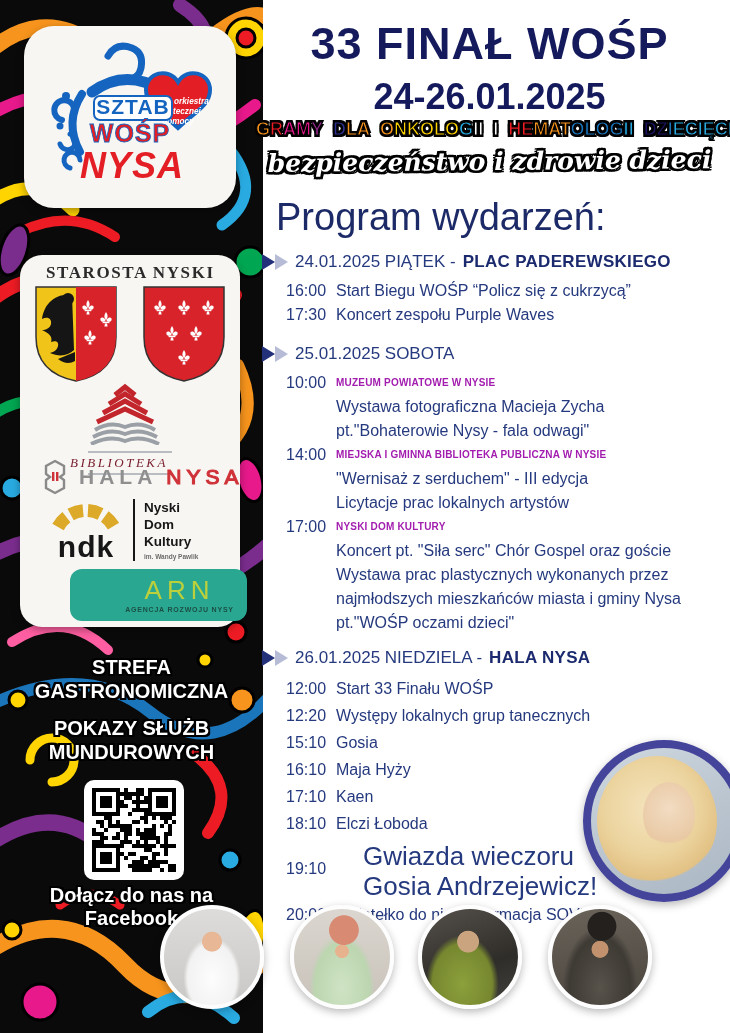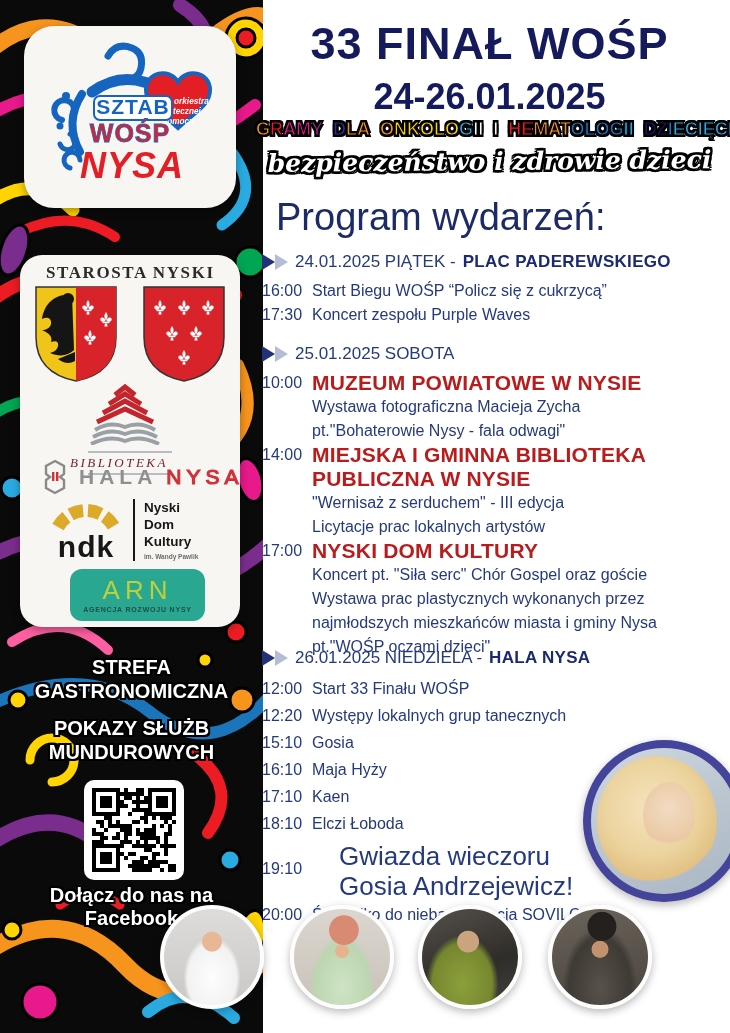--- a/index.html
+++ b/index.html
@@ -32,21 +32,21 @@
   .hala{position:absolute;left:20px;top:204px;display:flex;align-items:center;gap:9px;}
   .hala-word{font-size:21px;font-weight:bold;letter-spacing:5px;color:#8f8f8f;}
   .hala-word.red{color:#cf3339;font-weight:normal;-webkit-text-stroke:1.2px #cf3339;}
   .ndk{position:absolute;left:28px;top:244px;display:flex;align-items:center;}
   .ndk-left{width:76px;text-align:center;}
   .ndk-word{font-size:30px;font-weight:bold;color:#171717;line-height:.8;letter-spacing:1px;}
   .ndk-div{width:2px;height:62px;background:#171717;margin:0 9px;}
   .ndk-name{font-size:13.5px;font-weight:bold;color:#171717;line-height:1.25;}
   .ndk-sub{font-size:6.5px;color:#6b6b6b;font-weight:bold;margin-top:2px;}
   .arn{position:absolute;left:50px;top:314px;width:135px;height:52px;background:#2aa791;border-radius:12px;
-       display:flex;flex-direction:column;align-items:center;justify-content:center;}
+       display:flex;flex-direction:column;align-items:center;justify-content:center;padding-left:42px;}
   .arn-word{font-size:26px;color:#bcd03c;letter-spacing:5px;line-height:1;font-weight:normal;}
   .arn-sub{font-size:7px;color:#1c4f45;font-weight:bold;letter-spacing:.8px;margin-top:3px;}
 
   .outline-w{color:#fff;font-weight:bold;text-align:center;
     text-shadow:2px 2px 0 #000,-2px 2px 0 #000,2px -2px 0 #000,-2px -2px 0 #000,0 2px 0 #000,2px 0 0 #000,0 -2px 0 #000,-2px 0 0 #000;}
   .strefa{position:absolute;left:0;top:655px;width:263px;font-size:20px;line-height:1.2;}
   .pokazy{position:absolute;left:0;top:716px;width:263px;font-size:20px;line-height:1.2;}
   .qr{position:absolute;left:84px;top:780px;width:100px;height:100px;background:#fff;border-radius:10px;
       display:flex;align-items:center;justify-content:center;}
   .fb{position:absolute;left:28px;top:884px;width:207px;font-size:20px;line-height:1.15;}
@@ -66,23 +66,23 @@
           text-shadow:2.4px 2.4px 0 #000,-2.4px 2.4px 0 #000,2.4px -2.4px 0 #000,-2.4px -2.4px 0 #000,0 2.6px 0 #000,2.6px 0 0 #000,0 -2.6px 0 #000,-2.6px 0 0 #000;}
   .program{position:absolute;top:196px;left:20px;font-size:38px;color:#1d2a68;}
 
   .sec{position:absolute;left:6px;width:456px;color:#25397e;}
   .sec-h{display:flex;align-items:center;gap:7px;font-size:17px;margin-bottom:7px;}
   .venue{font-weight:bold;color:#1b2a6e;letter-spacing:.3px;}
   .tri{width:0;height:0;border-top:8px solid transparent;border-bottom:8px solid transparent;border-left:13px solid #23307a;}
   .tri.ghost{border-left-color:#b6bcd6;margin-left:-7px;}
   .r{display:flex;font-size:16px;line-height:24px;}
   .sec3 .r{line-height:27px;}
-  .t{width:50px;flex:none;}
+  .t{width:50px;flex:none;margin-left:24px;}
   .x{flex:1;}
-  .r.bold .x{font-weight:bold;color:#b91c1c;font-size:21px;letter-spacing:.2px;}
+  .r.bold .x{font-weight:bold;color:#a21caf;font-size:10px;letter-spacing:.2px;}
   .r.big{margin-top:4px;gap:27px;}
   .r.big .t{margin-top:14px;}
   .r.big .x{font-size:26px;line-height:30px;}
 
   
   .pcircle{position:absolute;border-radius:50%;overflow:hidden;box-shadow:0 3px 8px rgba(0,0,0,.28);}
   .star-photo{left:583px;top:740px;width:146px;height:146px;border:8px solid #44449b;
      background:linear-gradient(155deg,#cfd8e0 0%,#b9c4cf 55%,#aab6c2 100%);}
   .star-photo .hair{position:absolute;left:6px;top:8px;width:120px;height:130px;border-radius:50%;
      background:radial-gradient(circle at 45% 40%,#f4e3bc 0%,#ecd49f 45%,#e2c184 70%,transparent 72%);}

